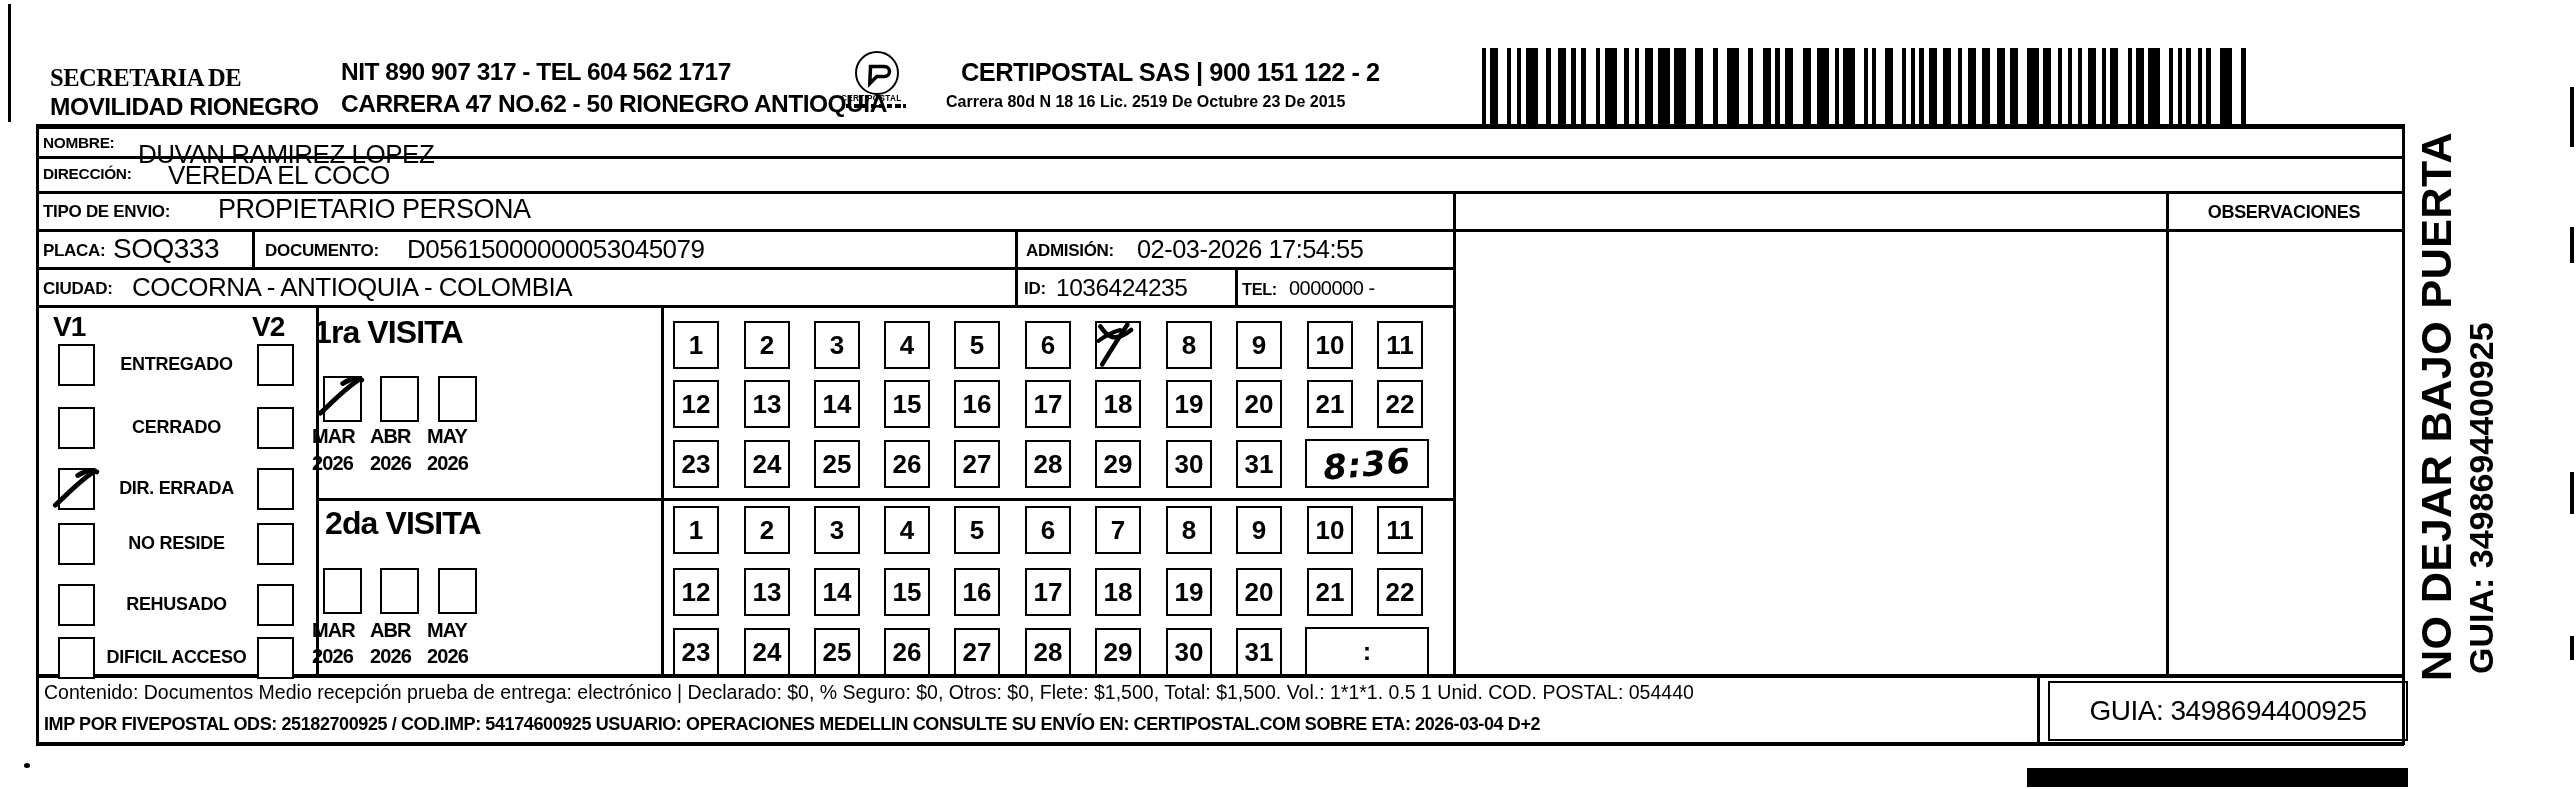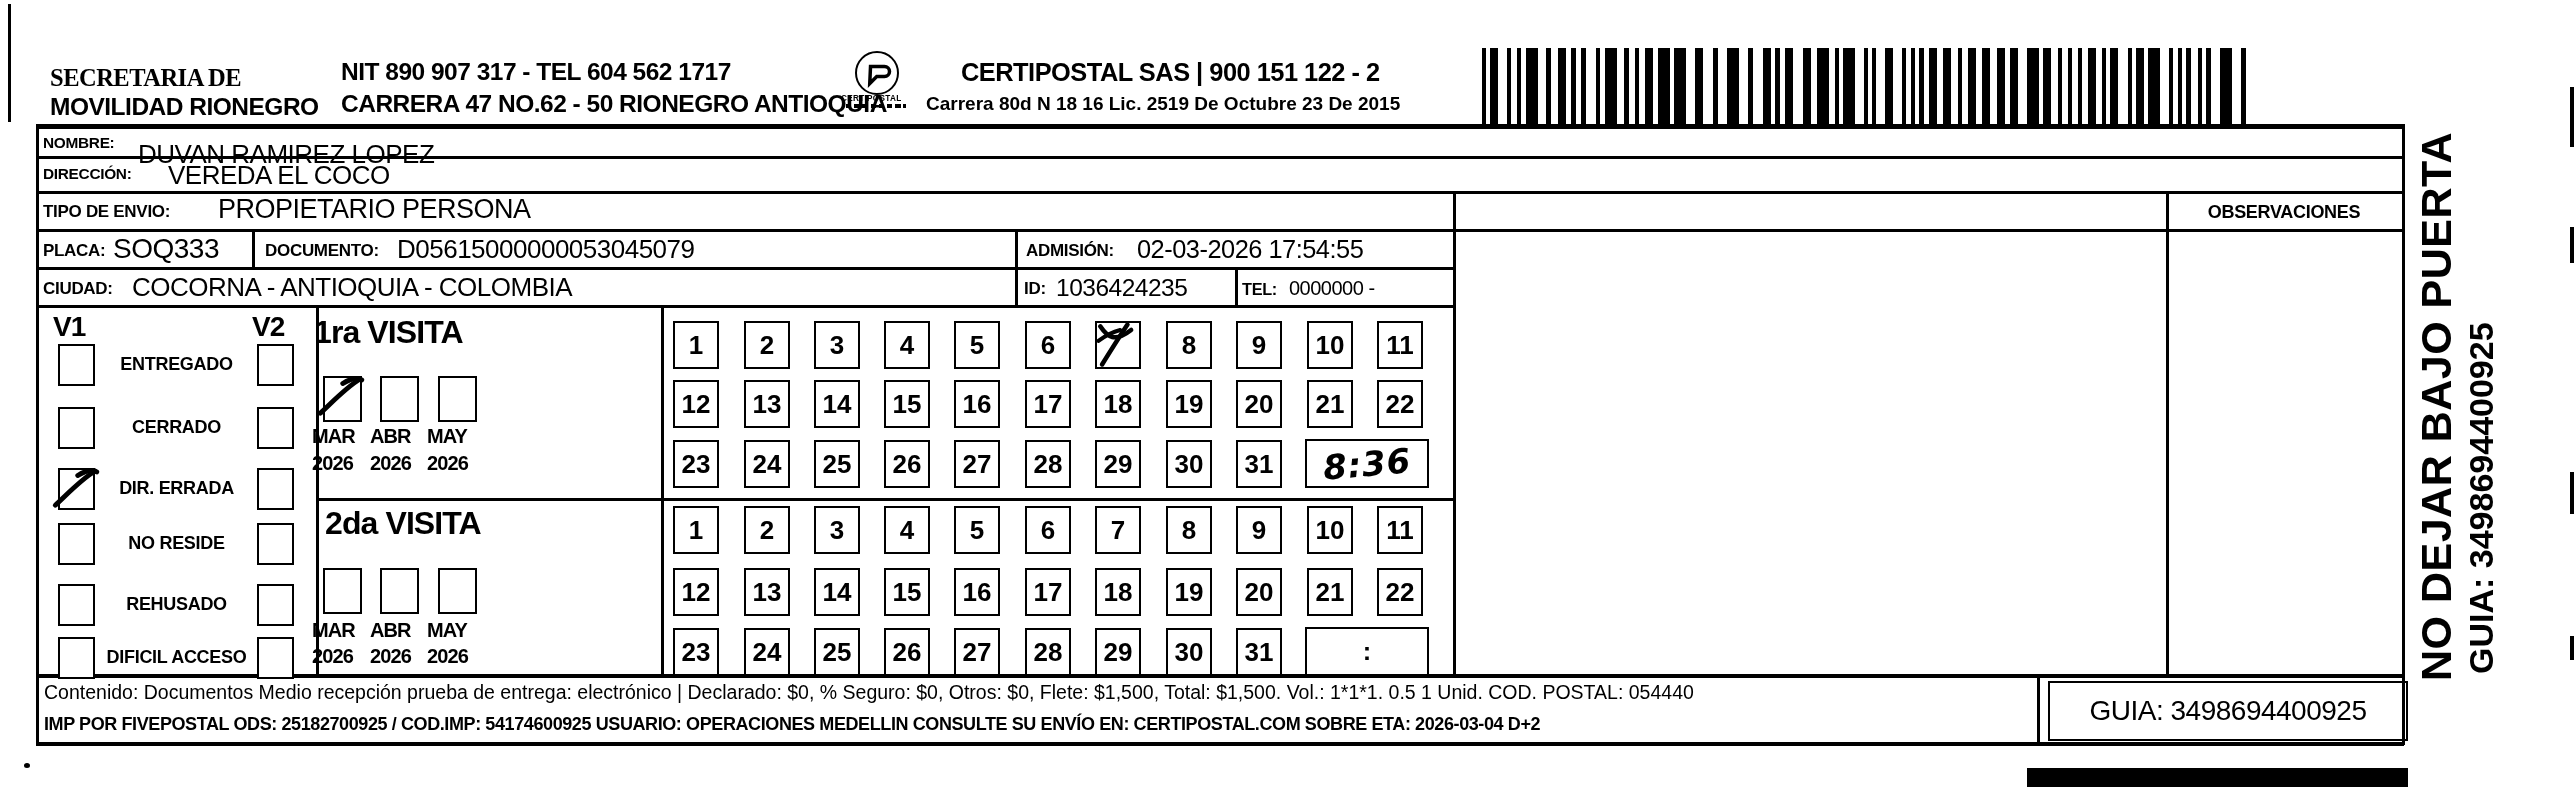--- a/index.html
+++ b/index.html
@@ -54,21 +54,21 @@
 
   <div class="logo-circle">
     <svg width="31" height="31" viewBox="0 0 40 40">
       <path d="M11 11 h18 a6 6 0 0 1 0 13 h-10 l-9 9 z" fill="none" stroke="#000" stroke-width="4.5"></path>
     </svg>
   </div>
   <div class="logo-tag">CERTIPOSTAL</div>
   <div class="logo-bar"></div>
 
   <div class="abs htext" style="left:961px;top:58px;font-size:25.4px;">CERTIPOSTAL SAS | 900 151 122 - 2</div>
-  <div class="abs" style="left:926px;top:93px;font-size:19px;font-weight:600;white-space:nowrap;">Carrera 80d N 18 16  Lic. 2519 De Octubre 23 De 2015</div>
+  <div class="abs" style="left:946px;top:93px;font-size:16px;font-weight:600;white-space:nowrap;">Carrera 80d N 18 16  Lic. 2519 De Octubre 23 De 2015</div>
 
   <div id="barcode">
       <div class="bar" style="left: 0px; width: 3.6px;"></div>
       <div class="bar" style="left: 8.2px; width: 8.2px;"></div>
       <div class="bar" style="left: 25.4px; width: 3.6px;"></div>
       <div class="bar" style="left: 35px; width: 3.6px;"></div>
       <div class="bar" style="left: 44px; width: 11.8px;"></div>
       <div class="bar" style="left: 64px; width: 5.4px;"></div>
       <div class="bar" style="left: 76px; width: 8.2px;"></div>
       <div class="bar" style="left: 89px; width: 5.4px;"></div>
@@ -129,21 +129,21 @@
 
   <div class="abs flabel" style="left:43px;top:165px;font-size:15.4px;">DIRECCIÓN:</div>
   <div class="abs fval" style="left:168px;top:160px;">VEREDA EL COCO</div>
 
   <div class="abs flabel" style="left:43px;top:202px;">TIPO DE ENVIO:</div>
   <div class="abs fval" style="left:218px;top:194px;font-size:27px;">PROPIETARIO PERSONA</div>
 
   <div class="abs flabel" style="left:43px;top:241px;">PLACA:</div>
   <div class="abs fval" style="left:113px;top:233px;font-size:28px;">SOQ333</div>
   <div class="abs flabel" style="left:265px;top:241px;">DOCUMENTO:</div>
-  <div class="abs fval" style="left:397px;top:234px;">D05615000000053045079</div>
+  <div class="abs fval" style="left:407px;top:234px;">D05615000000053045079</div>
   <div class="abs flabel" style="left:1026px;top:241px;">ADMISIÓN:</div>
   <div class="abs fval" style="left:1137px;top:235px;font-size:25.4px;">02-03-2026 17:54:55</div>
 
   <div class="abs flabel" style="left:43px;top:279px;">CIUDAD:</div>
   <div class="abs fval" style="left:132px;top:272px;">COCORNA - ANTIOQUIA - COLOMBIA</div>
   <div class="abs flabel" style="left:1024px;top:279px;">ID:</div>
   <div class="abs fval" style="left:1056px;top:274px;font-size:24.5px;">1036424235</div>
   <div class="abs flabel" style="left:1242px;top:280px;font-size:16.3px;">TEL:</div>
   <div class="abs fval" style="left:1289px;top:277px;font-size:20px;">0000000 -</div>
 

